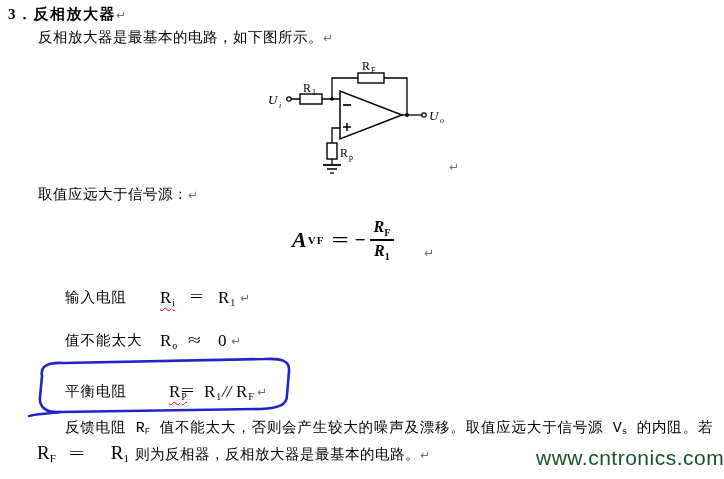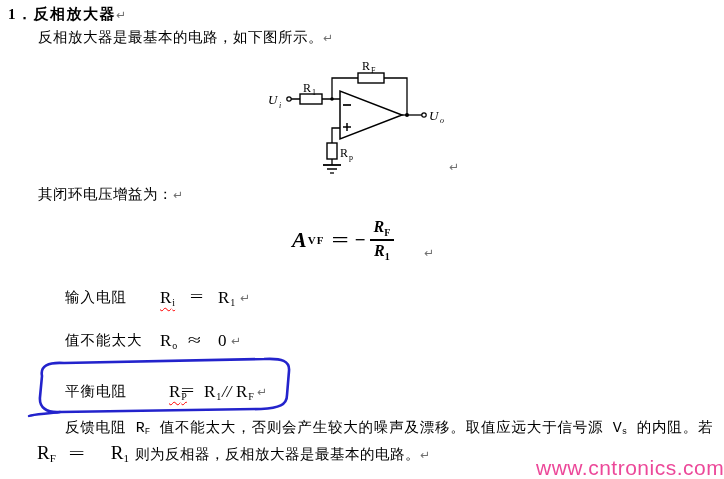--- a/index.html
+++ b/index.html
@@ -42,28 +42,28 @@
   .note1{left:65px;top:418px;font-size:14.5px;letter-spacing:0.8px;white-space:nowrap;font-family:Liberation Mono, monospace;}
   .note1 .rt{font-size:15px;letter-spacing:0;}
   .note1 .rt sub{font-size:9px;vertical-align:-2px;}
   .note2{left:37px;top:442px;font-size:14.5px;white-space:nowrap;}
   .note2 .rbig{font-size:19px;}
   .note2 .rbig sub{font-size:11px;vertical-align:-3px;}
   .note2 .eq{display:inline-block;transform:scaleX(1.8);font-size:16px;margin:0 16px;}
   .note2 .gap{margin-left:14px;}
   .note2 .cn{margin-left:6px;letter-spacing:0.5px;}
   
-  .watermark{left:536px;top:456px;font-size:21px;color:#ec4899;
+  .watermark{left:536px;top:446px;font-size:21px;color:#14532d;
              font-family:"Liberation Sans","DejaVu Sans",sans-serif;letter-spacing:0.5px;}
 </style>
 </head>
 <body>
 
 <div class="abs title">
-  <span>1．反相放大器</span><span class="pilcrow">↵</span>
+  <span>3．反相放大器</span><span class="pilcrow">↵</span>
 </div>
 
 <div class="abs intro">
   <span>反相放大器是最基本的电路，如下图所示。</span><span class="pilcrow">↵</span>
 </div>
 
 <svg class="abs circuit" width="205" height="118" viewBox="0 0 205 118">
   <g stroke="#000" stroke-width="1.3" fill="none">
     <path d="M36,41 H45 M67,41 H85"></path>
     <path d="M77,41 V20 H103 M129,20 H152 V57"></path>
@@ -95,21 +95,21 @@
   <text x="107" y="12" font-size="12">R</text>
   <text x="116" y="15" font-size="8">F</text>
   <text x="85" y="99" font-size="12">R</text>
   <text x="94" y="102" font-size="8">p</text>
   <text x="174" y="62" font-size="13" font-style="italic">U</text>
   <text x="185" y="65" font-size="8" font-style="italic">o</text>
 </svg>
 <span class="abs pilcrow circ-pilcrow">↵</span>
 
 <div class="abs gaincap">
-  <span>其闭环电压增益为：</span><span class="pilcrow">↵</span>
+  <span>取值应远大于信号源：</span><span class="pilcrow">↵</span>
 </div>
 
 <div class="abs formula">
   <span class="f-A">A</span>
   <span class="f-sub">VF</span>
   <span class="f-eq">=</span>
   <span class="f-minus">−</span>
   <span class="frac">
     <span class="num"><span>R</span><sub>F</sub></span>
     <span class="den"><span>R</span><sub>1</sub></span>

